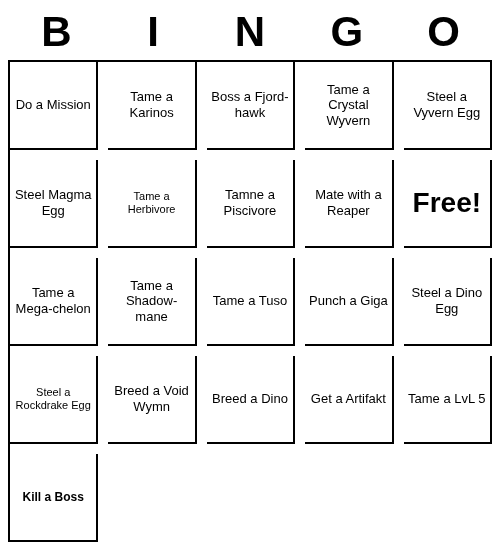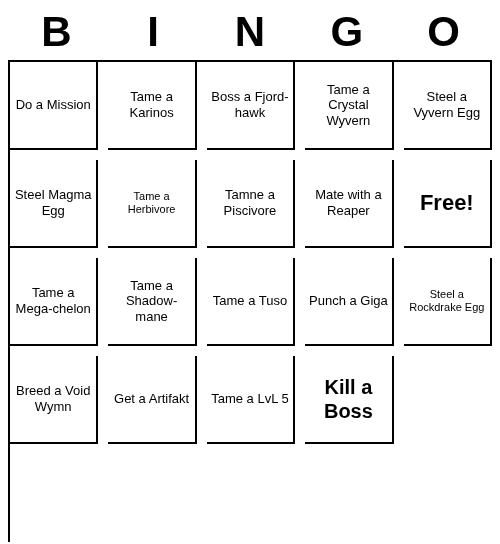--- a/index.html
+++ b/index.html
@@ -44,25 +44,25 @@
       display: flex;
       align-items: center;
       justify-content: center;
       text-align: center;
       padding: 4px 3px;
       font-size: 13px;
       line-height: 1.2;
       min-height: 88px;
     }
     .bingo-cell.free {
-      font-size: 22px;
+      font-size: 28px;
       font-weight: bold;
     }
     .bingo-cell.large-text {
-      font-size: 20px;
+      font-size: 12px;
       font-weight: bold;
     }
     .bingo-cell.small-text {
       font-size: 11px;
     }
   </style>
 </head>
 <body>
 
 <div class="bingo-header">
@@ -81,18 +81,20 @@
     <div class="bingo-cell">Steel a Vyvern Egg</div>
     <div class="bingo-cell">Steel Magma Egg</div>
     <div class="bingo-cell small-text">Tame a Herbivore</div>
     <div class="bingo-cell">Tamne a Piscivore</div>
     <div class="bingo-cell">Mate with a Reaper</div>
     <div class="bingo-cell free">Free!</div>
     <div class="bingo-cell">Tame a Mega-chelon</div>
     <div class="bingo-cell">Tame a Shadow-mane</div>
     <div class="bingo-cell">Tame a Tuso</div>
     <div class="bingo-cell">Punch a Giga</div>
+    <div class="bingo-cell">Steel a Dino Egg</div>
     <div class="bingo-cell small-text">Steel a Rockdrake Egg</div>
     <div class="bingo-cell">Breed a Void Wymn</div>
+    <div class="bingo-cell">Breed a Dino</div>
     <div class="bingo-cell">Get a Artifakt</div>
     <div class="bingo-cell">Tame a LvL 5</div>
     <div class="bingo-cell large-text">Kill a Boss</div>
   </div>
 
 </body></html>

